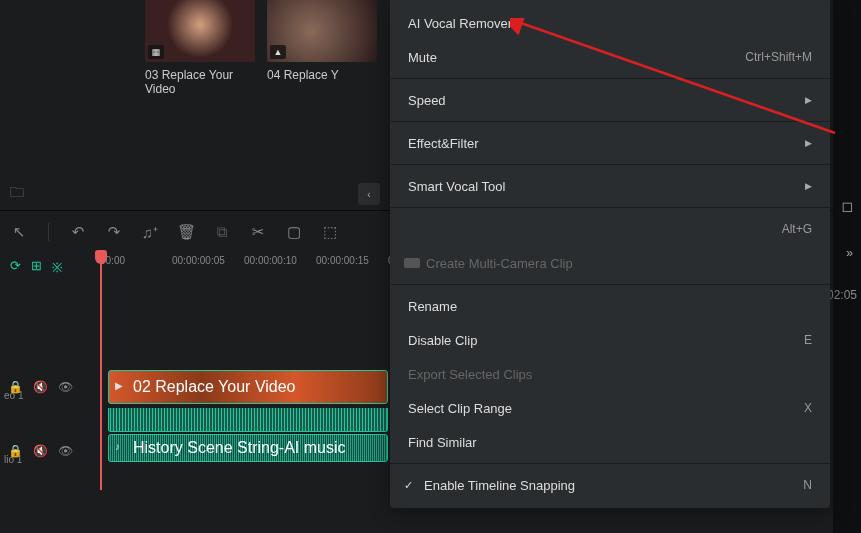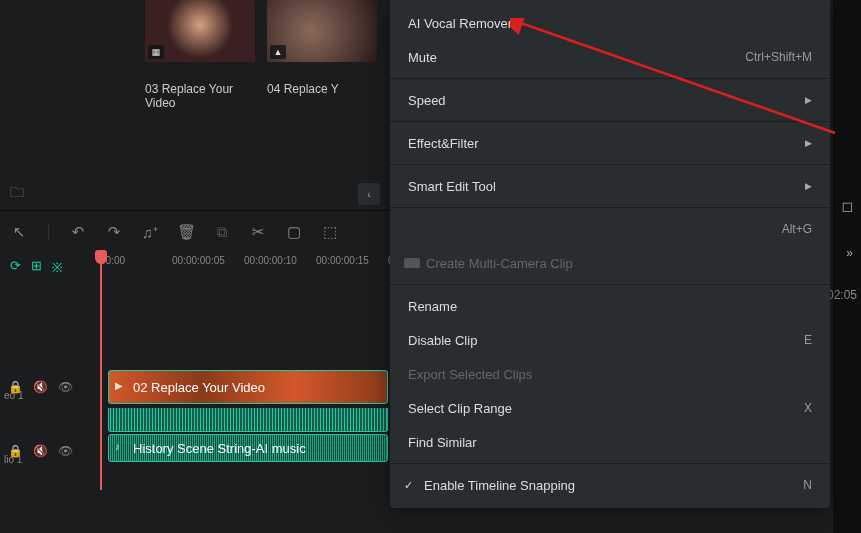--- a/index.html
+++ b/index.html
@@ -4,21 +4,21 @@
 <style>
 * { margin: 0; padding: 0; box-sizing: border-box; font-family: -apple-system, BlinkMacSystemFont, "Segoe UI", sans-serif; }
 body { background: #1a1c1e; color: #e0e0e0; width: 861px; height: 533px; overflow: hidden; position: relative; font-size: 13px; }
 
 .top-area { height: 210px; display: flex; }
 .media-panel { width: 390px; padding: 0 0 0 145px; display: flex; gap: 12px; }
 .media-item { width: 110px; }
 .thumb { width: 110px; height: 62px; background: linear-gradient(135deg, #4a2a3a, #2a1a1a); border-radius: 2px; position: relative; display: flex; align-items: center; justify-content: center; }
 .thumb-inner { width: 100%; height: 100%; background: radial-gradient(circle at 50% 40%, #d4a080 0%, #3a2020 50%); border-radius: 2px; }
 .thumb-icon { position: absolute; bottom: 3px; left: 3px; width: 16px; height: 14px; background: rgba(20,20,20,0.8); border-radius: 2px; display: flex; align-items: center; justify-content: center; font-size: 9px; }
-.thumb-label { margin-top: 20px; font-size: 12px; color: #ccc; }
+.thumb-label { margin-top: 6px; font-size: 12px; color: #ccc; }
 
 .bottom-bar { position: absolute; bottom: 0; left: 0; right: 0; height: 323px; }
 .folder-row { position: absolute; top: -12px; left: 0; width: 390px; height: 32px; display: flex; align-items: center; padding: 0 10px; gap: 10px; }
 .folder-icon { color: #888; font-size: 14px; }
 .back-btn { margin-left: auto; width: 22px; height: 22px; background: #2a2d30; border-radius: 3px; display: flex; align-items: center; justify-content: center; color: #aaa; font-size: 10px; }
 
 .toolbar { height: 42px; display: flex; align-items: center; padding: 0 10px; gap: 18px; border-top: 1px solid #0a0a0a; background: #1a1c1e; margin-top: 20px; }
 .tool-icon { color: #888; font-size: 15px; cursor: pointer; width: 18px; text-align: center; }
 .tool-sep { width: 1px; height: 18px; background: #333; margin: 0 2px; }
 
@@ -32,21 +32,21 @@
 
 .tracks { padding-top: 80px; }
 .track-row { height: 34px; display: flex; align-items: center; margin-bottom: 30px; }
 .track-head { width: 100px; display: flex; align-items: center; gap: 10px; padding-left: 8px; }
 .track-ctrl { color: #888; font-size: 12px; }
 .track-label { position: absolute; left: 4px; font-size: 10px; color: #888; text-align: right; }
 .track-content { flex: 1; height: 34px; position: relative; }
 
 .video-clip { height: 34px; background: linear-gradient(90deg, #d4572a, #8a3a1a, #d4572a, #8a3a1a); border: 1px solid #1fc9a0; border-radius: 3px; display: flex; align-items: center; padding-left: 6px; position: absolute; left: 8px; width: 280px; }
 .clip-icon { width: 14px; height: 14px; margin-right: 4px; font-size: 10px; }
-.clip-label { font-size: 13px; color: #fff; white-space: nowrap; }
+.clip-label { font-size: 16px; color: #fff; white-space: nowrap; }
 .clip-wave { position: absolute; bottom: -28px; left: 8px; width: 280px; height: 24px; background: repeating-linear-gradient(90deg, #1a5a4a 0 1px, #1fc9a0 1px 2px, #1a5a4a 2px 3px); border-radius: 0 0 3px 3px; border: 1px solid #1fc9a0; border-top: none; }
 
 .audio-clip { height: 28px; background: #144a3e; border: 1px solid #1fc9a0; border-radius: 3px; position: absolute; left: 8px; width: 280px; display: flex; align-items: center; padding-left: 6px; }
 .audio-wave { position: absolute; inset: 0; background: repeating-linear-gradient(90deg, transparent 0 1px, rgba(31,201,160,0.7) 1px 2px); }
 
 .context-menu { position: absolute; top: 0; left: 390px; width: 440px; background: #2a2d30; border-radius: 0 0 4px 4px; z-index: 100; padding: 6px 0; box-shadow: 0 4px 20px rgba(0,0,0,0.4); }
 .menu-item { height: 34px; display: flex; align-items: center; padding: 0 18px; color: #ddd; font-size: 13px; cursor: pointer; position: relative; }
 .menu-item.disabled { color: #666; cursor: default; }
 .menu-shortcut { margin-left: auto; color: #999; font-size: 12px; text-align: center; }
 .menu-arrow { margin-left: auto; font-size: 9px; color: #aaa; }
@@ -167,21 +167,21 @@
     <span>Speed</span>
     <span class="menu-arrow">▶</span>
   </div>
   <div class="menu-sep"></div>
   <div class="menu-item">
     <span>Effect&amp;Filter</span>
     <span class="menu-arrow">▶</span>
   </div>
   <div class="menu-sep"></div>
   <div class="menu-item">
-    <span>Smart Edit Tool</span>
+    <span>Smart Vocal Tool</span>
     <span class="menu-arrow">▶</span>
   </div>
   <div class="menu-sep"></div>
   <div class="menu-item">
     <span class="menu-shortcut">Alt+G</span>
   </div>
   <div class="menu-item disabled">
     <span class="menu-icon-pre"></span>
     <span>Create Multi-Camera Clip</span>
   </div>

